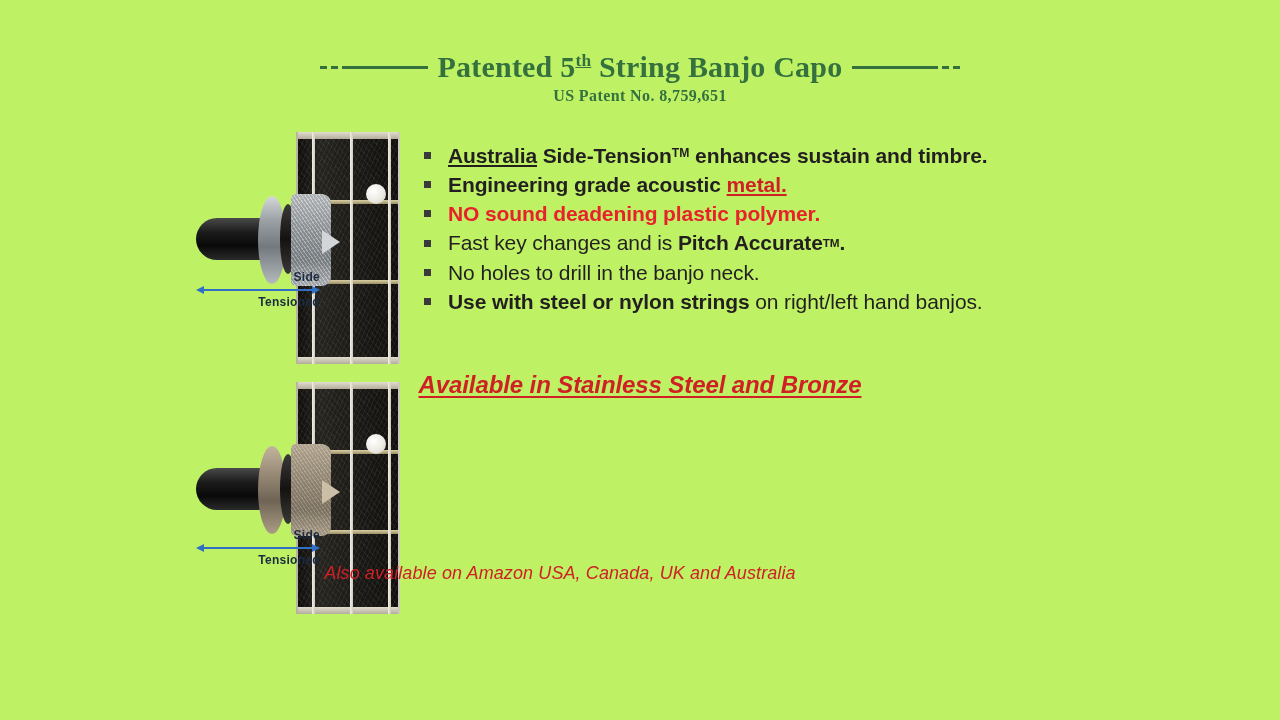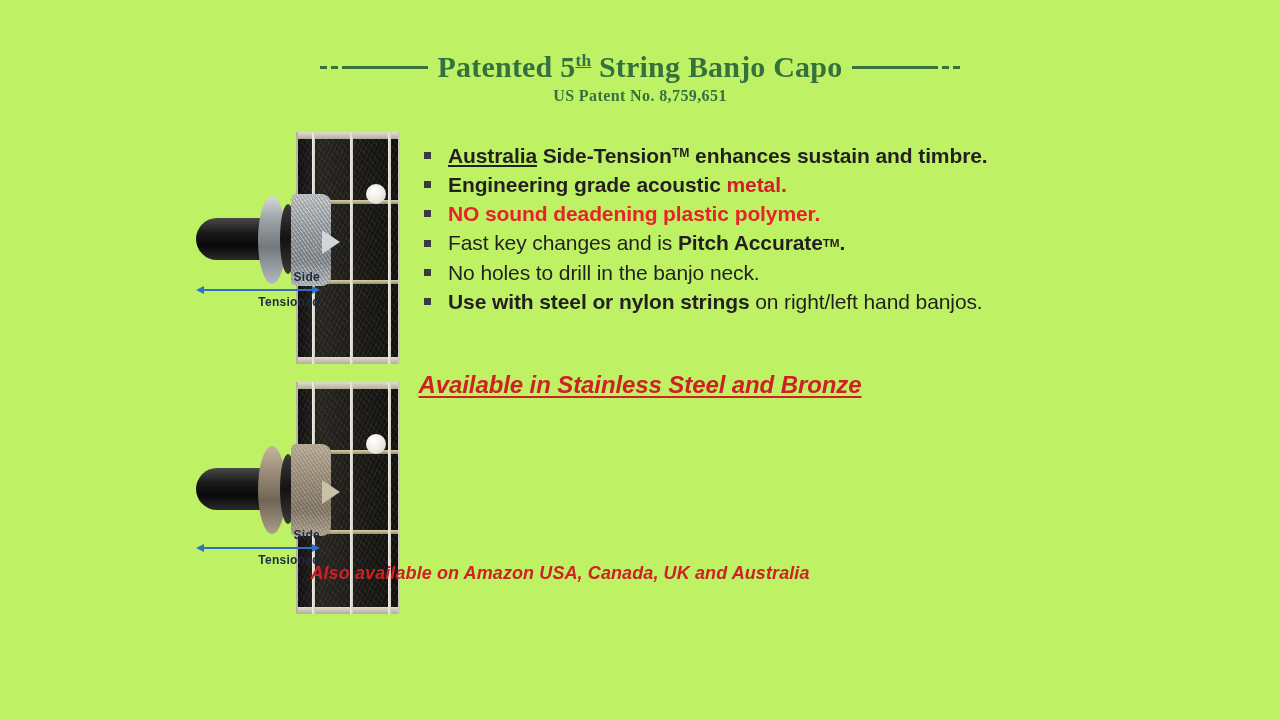--- a/index.html
+++ b/index.html
@@ -250,21 +250,21 @@
     background: #3a3a3a;
     margin-right: 17px;
     flex: none;
     position: relative;
     top: -4px;
   }
   .feature .txt { letter-spacing: -0.1px; }
   .b { font-weight: bold; }
   .u { text-decoration: underline; text-underline-offset: 2px; }
   .red { color: #e8222a; text-align: right; }
-  .red-u { color: #cf2026; text-underline-offset: 2px; font-weight: bold; }
+  .red-u { color: #cf2026; text-decoration: underline; text-underline-offset: 2px; font-weight: bold; }
   .tm-sup {
     font-size: 0.58em;
     vertical-align: 0.52em;
     font-weight: bold;
     letter-spacing: 0;
   }
   .tm-small {
     font-size: 0.56em;
     vertical-align: 0.28em;
     font-weight: bold;
@@ -294,21 +294,21 @@
     color: #231f20;
   }
   .shipping .free { color: #e8222a; font-weight: bold; }
   .shipping .mid  { font-weight: bold; }
   .amazon {
     position: absolute;
     left: 0; top: 563px;
     width: 1120px;
     text-align: center;
     font-size: 18px;
-    font-weight: bold;
+    font-weight: normal;
     font-style: italic;
     color: #cf2026;
     letter-spacing: 0.1px;
   }
 </style>
 </head>
 <body>
 
 <div class="page">
 

